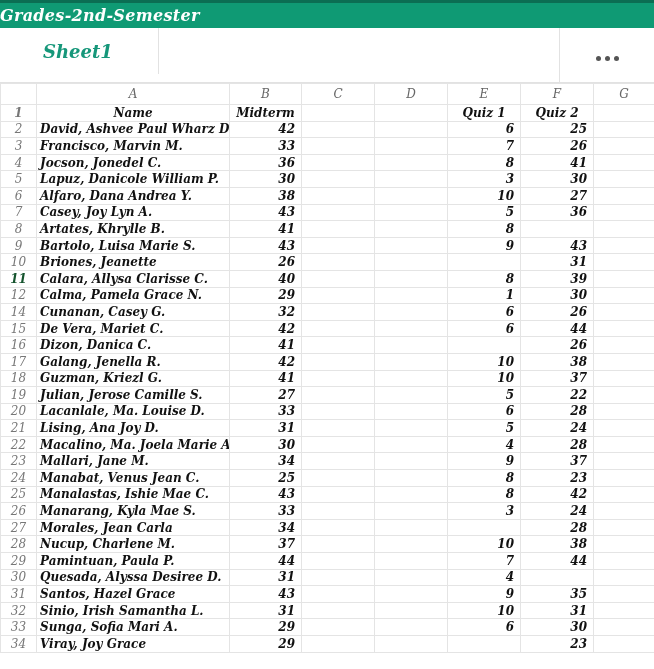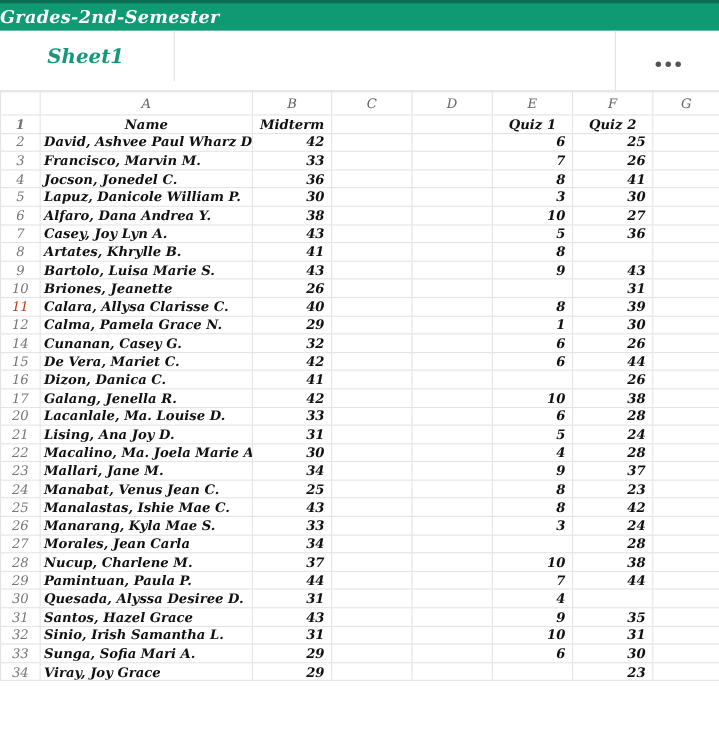--- a/index.html
+++ b/index.html
@@ -40,21 +40,21 @@
   }
   .grid td, .grid th {
     border: 1px solid #e4e4e4; height: 16.6px; padding: 0 3px;
     font-size: 12px; line-height: 14px; white-space: nowrap; overflow: hidden;
     font-style: italic; color: #111;
   }
   .grid thead th {
     height: 21px; font-weight: normal; color: #666; font-size: 12px; text-align: center;
   }
   .grid .rn { color: #777; text-align: center; font-weight: normal; font-size: 12px; }
-  .grid .rn.active { color: #c2410c; font-weight: normal; }
+  .grid .rn.active { color: #14532d; font-weight: bold; }
   .grid td.name { text-align: left; font-weight: 600; }
   .grid td.num { text-align: right; font-weight: 600; padding-right: 6px; }
   .grid tr.hdr td { font-weight: bold; text-align: center; }
   .grid tr.bold td.name { font-weight: 900; }
   col.c-rn { width: 36px; }
   col.c-a { width: 193px; }
   col.c-b { width: 72px; }
   col.c-c { width: 73px; }
   col.c-d { width: 73px; }
   col.c-e { width: 73px; }
@@ -257,20 +257,40 @@
         <td class="rn">17</td>
         <td class="name">Galang, Jenella R.</td>
         <td class="num">42</td>
         <td></td>
         <td></td>
         <td class="num">10</td>
         <td class="num">38</td>
         <td></td>
       </tr>
       <tr>
+        <td class="rn">18</td>
+        <td class="name">Guzman, Kriezl G.</td>
+        <td class="num">41</td>
+        <td></td>
+        <td></td>
+        <td class="num">10</td>
+        <td class="num">37</td>
+        <td></td>
+      </tr>
+      <tr>
+        <td class="rn">19</td>
+        <td class="name">Julian, Jerose Camille S.</td>
+        <td class="num">27</td>
+        <td></td>
+        <td></td>
+        <td class="num">5</td>
+        <td class="num">22</td>
+        <td></td>
+      </tr>
+      <tr>
         <td class="rn">20</td>
         <td class="name">Lacanlale, Ma. Louise D.</td>
         <td class="num">33</td>
         <td></td>
         <td></td>
         <td class="num">6</td>
         <td class="num">28</td>
         <td></td>
       </tr>
       <tr>

